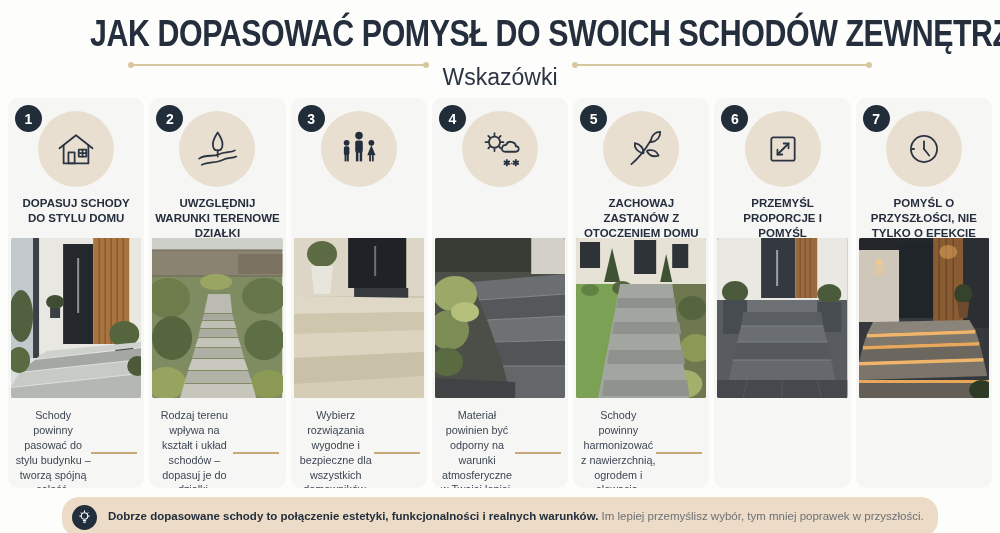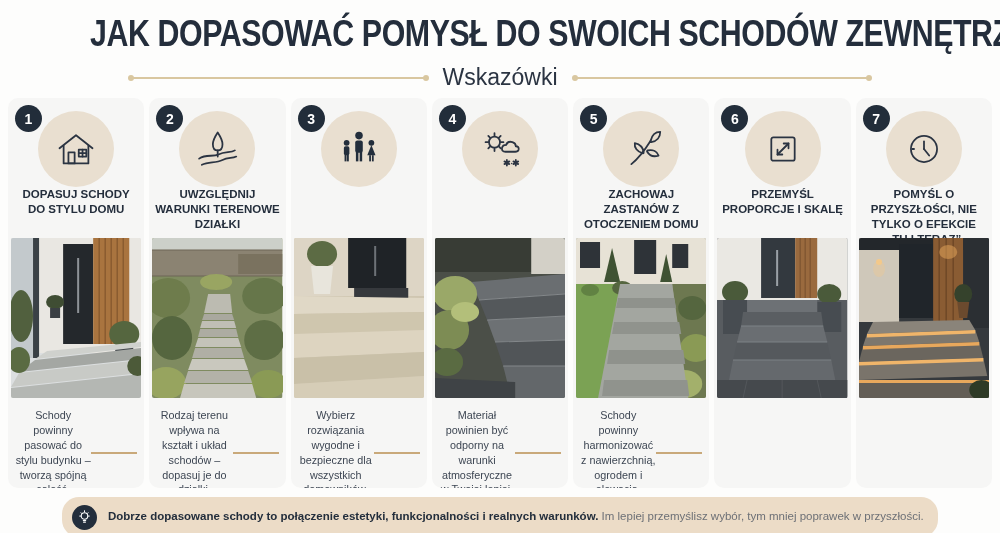--- a/index.html
+++ b/index.html
@@ -6,21 +6,21 @@
   html,body { width:1000px; height:533px; overflow:hidden; }
   body { background:#fdfdfc; font-family:"Liberation Sans", sans-serif; color:#242e3c; }
 
   
   .header { text-align:center; padding-top:13px; }
   .title {
     font-size:37px; font-weight:700; letter-spacing:-0.5px; color:#242e3c;
     transform:scaleX(0.82); transform-origin:center; white-space:nowrap;
   }
   .subtitle-row {
-    margin:9px auto 0; width:740px; display:flex; align-items:center; gap:16px;
+    margin:9px auto 0; width:740px; display:flex; gap:16px;
   }
   .sub-line { flex:1; height:2px; background:#d9c7a0; position:relative; }
   .sub-line::before, .sub-line::after {
     content:""; position:absolute; top:-2px; width:6px; height:6px; border-radius:50%; background:#d9c7a0;
   }
   .sub-line::before { left:-2px; } .sub-line::after { right:-2px; }
   .subtitle { font-size:23px; font-weight:400; color:#2b3442; white-space:nowrap; }
 
   
   .cards { display:grid; grid-template-columns:repeat(7,1fr); gap:5px; padding:0 8px; margin-top:7px; }
@@ -34,21 +34,21 @@
     display:flex; align-items:center; justify-content:center; z-index:2;
   }
   .card-top { height:140px; display:flex; flex-direction:column; align-items:center; flex:none; }
   .icon-circle {
     width:76px; height:76px; border-radius:50%; background:#e9dfd0; margin-top:13px;
     display:flex; align-items:center; justify-content:center; flex:none;
   }
   .icon-circle svg { width:44px; height:44px; }
   .ic-stroke { stroke:#2b3442; stroke-width:2.6; fill:none; stroke-linecap:round; stroke-linejoin:round; }
   .card-title {
-    padding:0 5px; font-size:11.5px; font-weight:700; line-height:1.3;
+    margin-top:9px; padding:0 5px; font-size:11.5px; font-weight:700; line-height:1.3;
     text-align:center; color:#242e3c;
   }
   .photo { margin:0 3px; height:160px; flex:none; border-radius:2px; overflow:hidden; }
   .photo svg { width:100%; height:100%; display:block; }
   .card-bottom { flex:1; display:flex; flex-direction:row; justify-content:space-between; align-items:center; padding:10px 7px 12px; }
   .card-desc { font-size:10.8px; line-height:1.38; text-align:center; color:#3d4653; }
   .card-divider { width:46px; height:2px; background:#c9a97a; flex:none; }
 
   
   .footer-bar {
@@ -291,21 +291,21 @@
     <div class="badge">6</div>
     <div class="card-top">
       <div class="icon-circle">
         <svg viewBox="0 0 64 64">
           <rect class="ic-stroke" x="15" y="15" width="34" height="34" rx="3"></rect>
           <path class="ic-stroke" d="M24 40 L40 24"></path>
           <path class="ic-stroke" d="M33 24 H40 V31"></path>
           <path class="ic-stroke" d="M31 40 H24 V33"></path>
         </svg>
       </div>
-      <div class="card-title">PRZEMYŚL PROPORCJE I SKALĘ</div>
+      <div class="card-title">PRZEMYŚL PROPORCJE I POMYŚL</div>
     </div>
     <div class="photo">
       <svg viewBox="0 0 130 160" preserveAspectRatio="none">
         <rect width="130" height="160" fill="#585c60"></rect>
         <rect width="130" height="62" fill="#eae8e3"></rect>
         <rect x="44" width="34" height="60" fill="#33393f"></rect>
         <rect x="59" y="12" width="2" height="36" fill="#9aa0a6"></rect>
         <rect x="78" width="22" height="60" fill="#9a6a3e"></rect>
         <path d="M83 0V60 M88 0V60 M93 0V60" stroke="#7d5430" stroke-width="1.2"></path>
         <ellipse cx="18" cy="54" rx="13" ry="11" fill="#4a5a3a"></ellipse>

